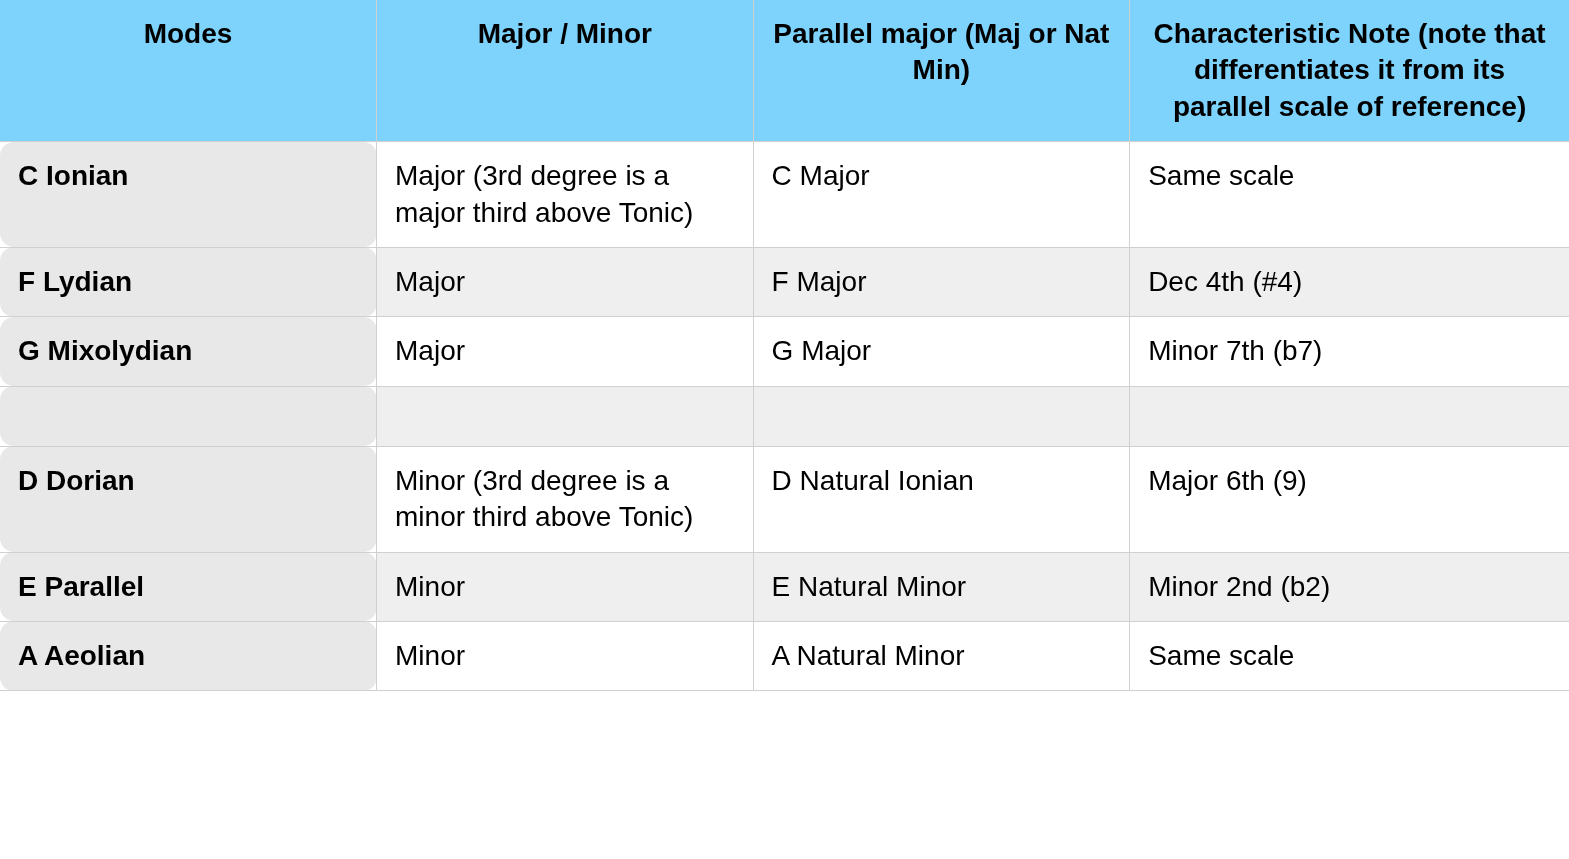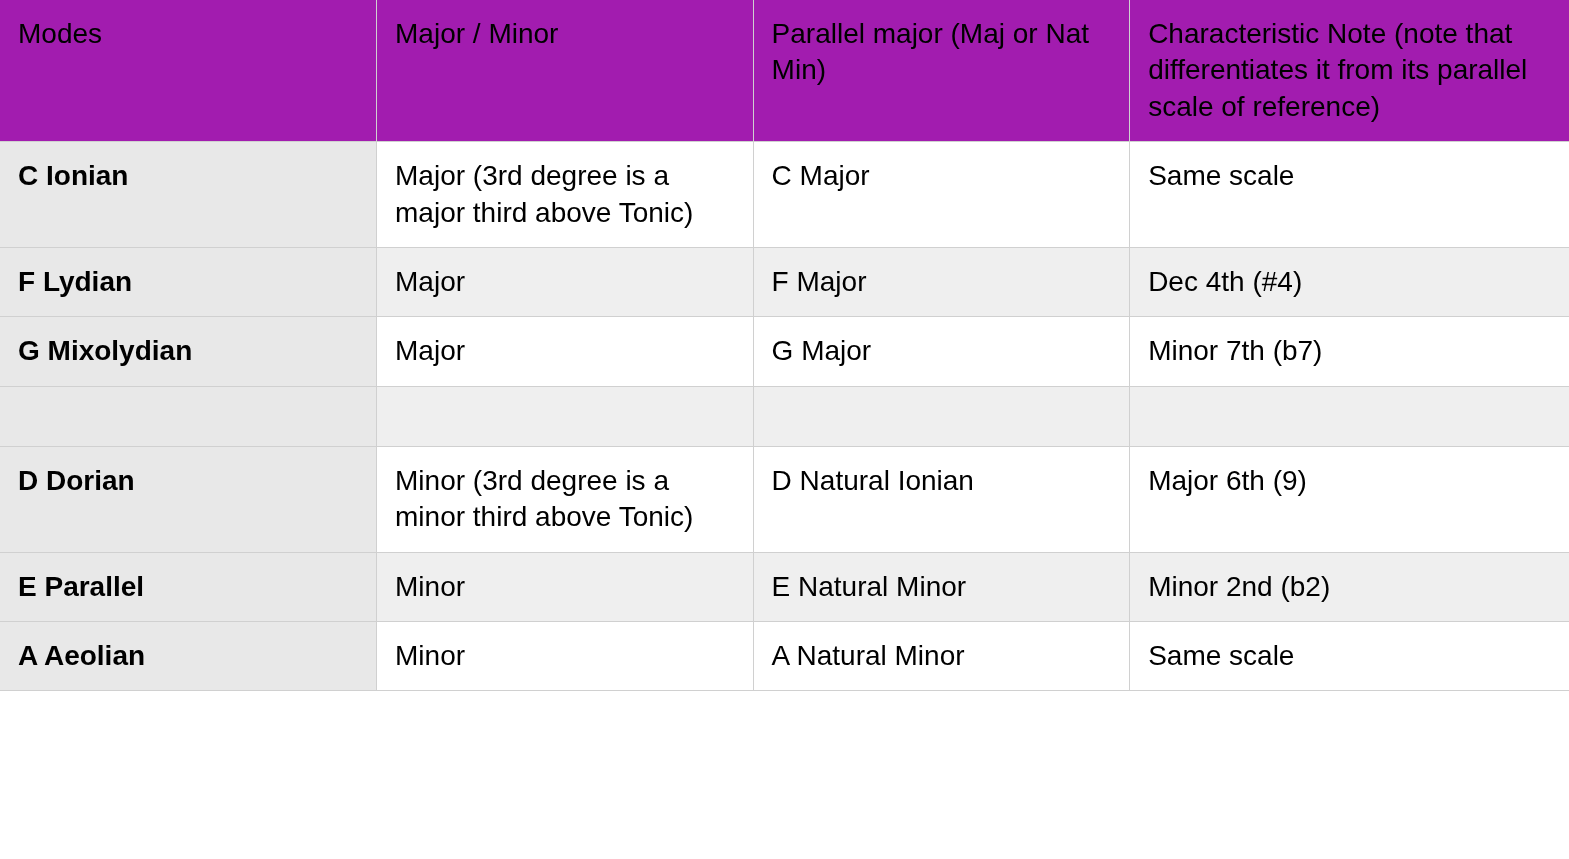--- a/index.html
+++ b/index.html
@@ -19,34 +19,36 @@
       border-collapse: collapse;
       table-layout: fixed;
     }
     th, td {
       text-align: left;
       vertical-align: top;
       padding: 16px 18px;
       border: 1px solid #d0d0d0;
     }
     thead th {
-      background-color: #a21caf;
-      font-weight: 400;
+      background-color: #7dd3fc;
+      font-weight: 700;
       border-top: none;
+      text-align: center;
     }
     thead th:first-child {
       border-left: none;
     }
     thead th:last-child {
       border-right: none;
     }
     tbody tr td:first-child {
       background-color: #e8e8e8;
       font-weight: 700;
       border-left: none;
+      border-radius: 14px;
     }
     tbody tr td:last-child {
       border-right: none;
     }
     tbody tr:nth-child(even) td:not(:first-child) {
       background-color: #efefef;
     }
     tbody tr:nth-child(odd) td:not(:first-child) {
       background-color: #ffffff;
     }

